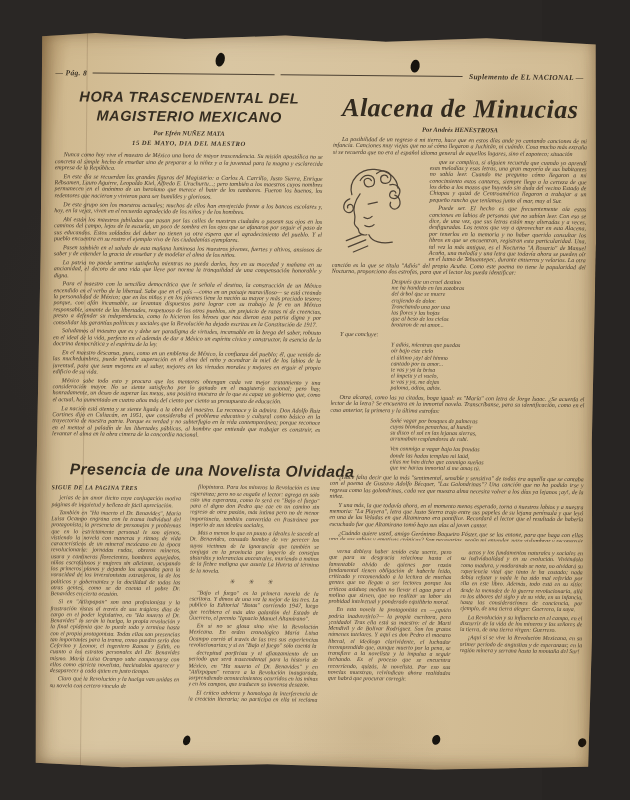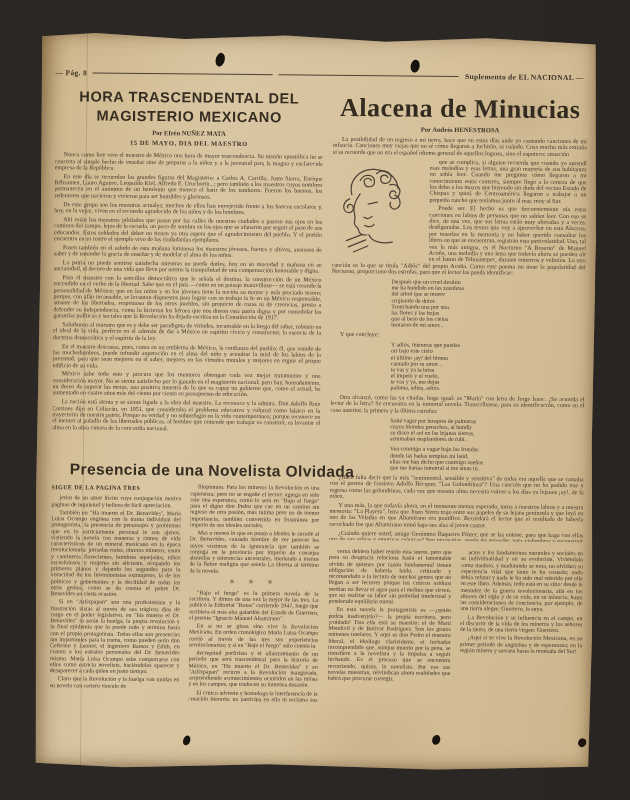--- a/index.html
+++ b/index.html
@@ -1,19 +1,19 @@
 <!DOCTYPE html>
 <html lang="es"><head>
 <meta charset="utf-8">
 <style>
   html,body{margin:0;padding:0;}
   body{width:630px;height:800px;overflow:hidden;background:#282523;font-family:"Liberation Serif",serif;}
   .stage{position:relative;width:542px;height:800px;background:
     radial-gradient(400px 300px at 50% 40%, rgba(70,66,60,.25), transparent 70%),
-    #2a2725;}
+    #2a2725; font-style: italic;}
   .paper{position:absolute;left:40px;top:31px;width:558px;height:737px;
     transform:rotate(0.55deg);transform-origin:top left;
     background:
       radial-gradient(90px 60px at 85% 10%, rgba(120,90,50,.12), transparent 70%),
       radial-gradient(140px 90px at 18% 72%, rgba(115,85,45,.10), transparent 70%),
       radial-gradient(120px 70px at 60% 95%, rgba(115,85,45,.10), transparent 70%),
       linear-gradient(100deg,#b99d70 0%,#d0b98f 5%,#d9c6a2 28%,#d6c19b 62%,#cdb68c 100%);
     box-shadow:0 5px 20px rgba(0,0,0,.6);
     clip-path:polygon(0.4% 0.7%,10% 0.2%,26% 0.9%,44% 0.3%,62% 1%,80% 0.4%,99.6% 1.1%,100% 28%,99.6% 55%,100% 80%,99.5% 99.1%,72% 99.7%,42% 99.2%,16% 99.8%,0.5% 99.3%,0.1% 62%,0.5% 30%);
     color:#40362a;}

